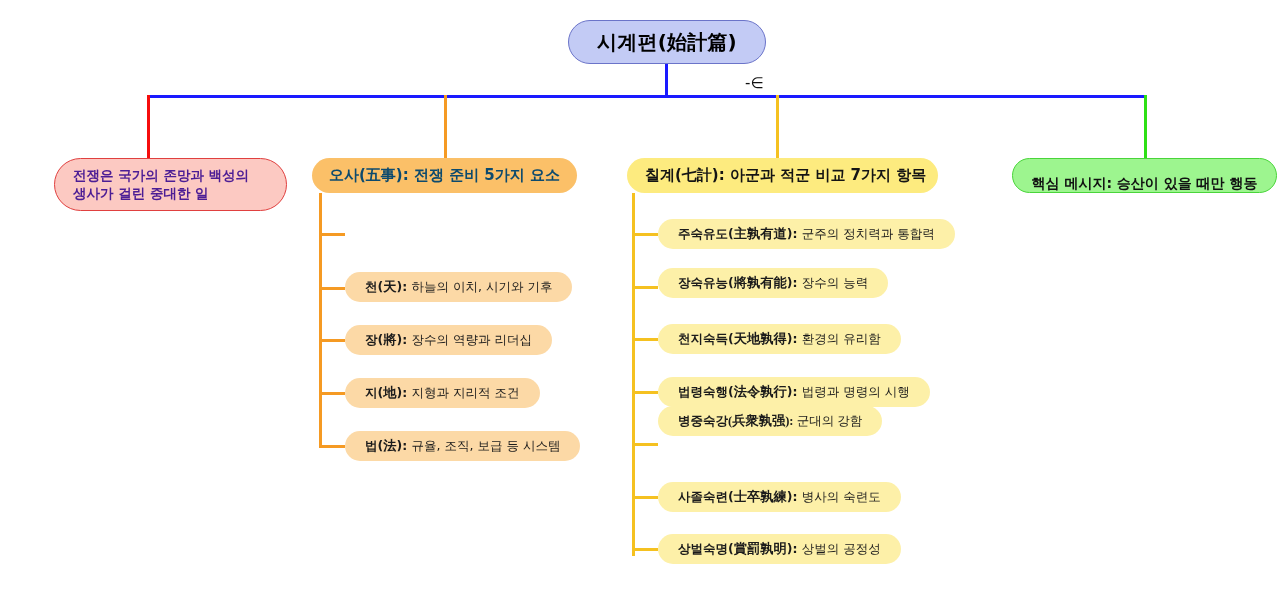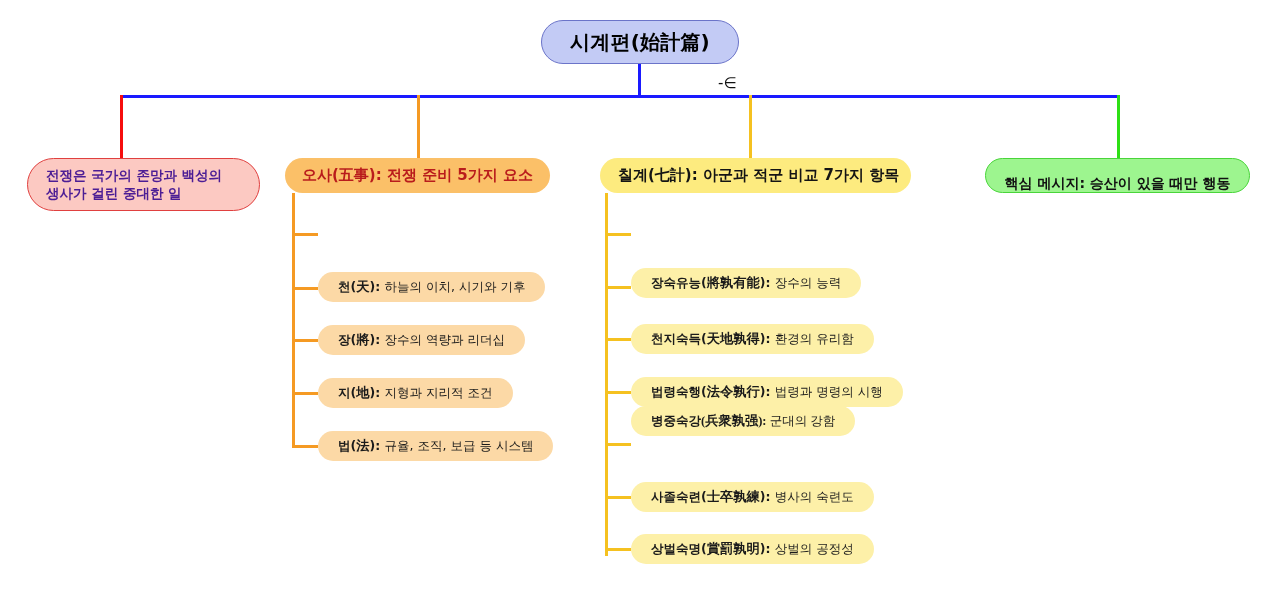--- a/index.html
+++ b/index.html
@@ -12,20 +12,21 @@
     width: 1280px;
     height: 594px;
     font-family: "DejaVu Sans", "Liberation Sans", sans-serif;
     overflow: hidden;
   }
   #canvas {
     position: relative;
     width: 1100px;
     height: 594px;
     background: #ffffff;
+    margin-left: 27px;
   }
 
   
   .edge {
     position: absolute;
     background: #1a1aff;
   }
   .edge-h { height: 3px; }
   .edge-v { width: 3px; }
 
@@ -71,21 +72,21 @@
     font-size: 14px;
     font-weight: 700;
     padding: 0 16px;
     align-items: flex-end;
   }
 
   
   .node-orange-head {
     justify-content: center;
     background: #fbc068;
-    color: #b91c1c;
+    color: #0c4a6e;
     font-size: 15px;
     font-weight: 700;
     padding: 0 18px;
   }
   
   .node-orange {
     background: #fcd9a6;
     color: #1b1b1b;
     font-size: 12.5px;
     padding: 0 20px;
@@ -190,20 +191,25 @@
   <div class="edge edge-v" style="left:605px; top:193px; height:363px; background:#f5c120;"></div>
 
   <div class="edge edge-h" style="left:605px; top:233px; width:26px; background:#f5c120;"></div>
   <div class="edge edge-h" style="left:605px; top:286px; width:26px; background:#f5c120;"></div>
   <div class="edge edge-h" style="left:605px; top:338px; width:26px; background:#f5c120;"></div>
   <div class="edge edge-h" style="left:605px; top:391px; width:26px; background:#f5c120;"></div>
   <div class="edge edge-h" style="left:605px; top:443px; width:26px; background:#f5c120;"></div>
   <div class="edge edge-h" style="left:605px; top:496px; width:26px; background:#f5c120;"></div>
   <div class="edge edge-h" style="left:605px; top:548px; width:26px; background:#f5c120;"></div>
 
+  <div class="node node-yellow" style="left:631px; top:219px; height:30px;">
+    <span>
+      <span class="term">주숙유도</span><span class="term">(</span><span class="hanja">主孰有道</span><span class="term">): </span><span>군주의 정치력과 통합력</span>
+    </span>
+  </div>
 
   <div class="node node-yellow" style="left:631px; top:268px; height:30px;">
     <span>
       <span class="term">장숙유능</span><span class="term">(</span><span class="hanja">將孰有能</span><span class="term">): </span><span>장수의 능력</span>
     </span>
   </div>
 
   <div class="node node-yellow" style="left:631px; top:324px; height:30px;">
     <span>
       <span class="term">천지숙득</span><span class="term">(</span><span class="hanja">天地孰得</span><span class="term">): </span><span>환경의 유리함</span>

